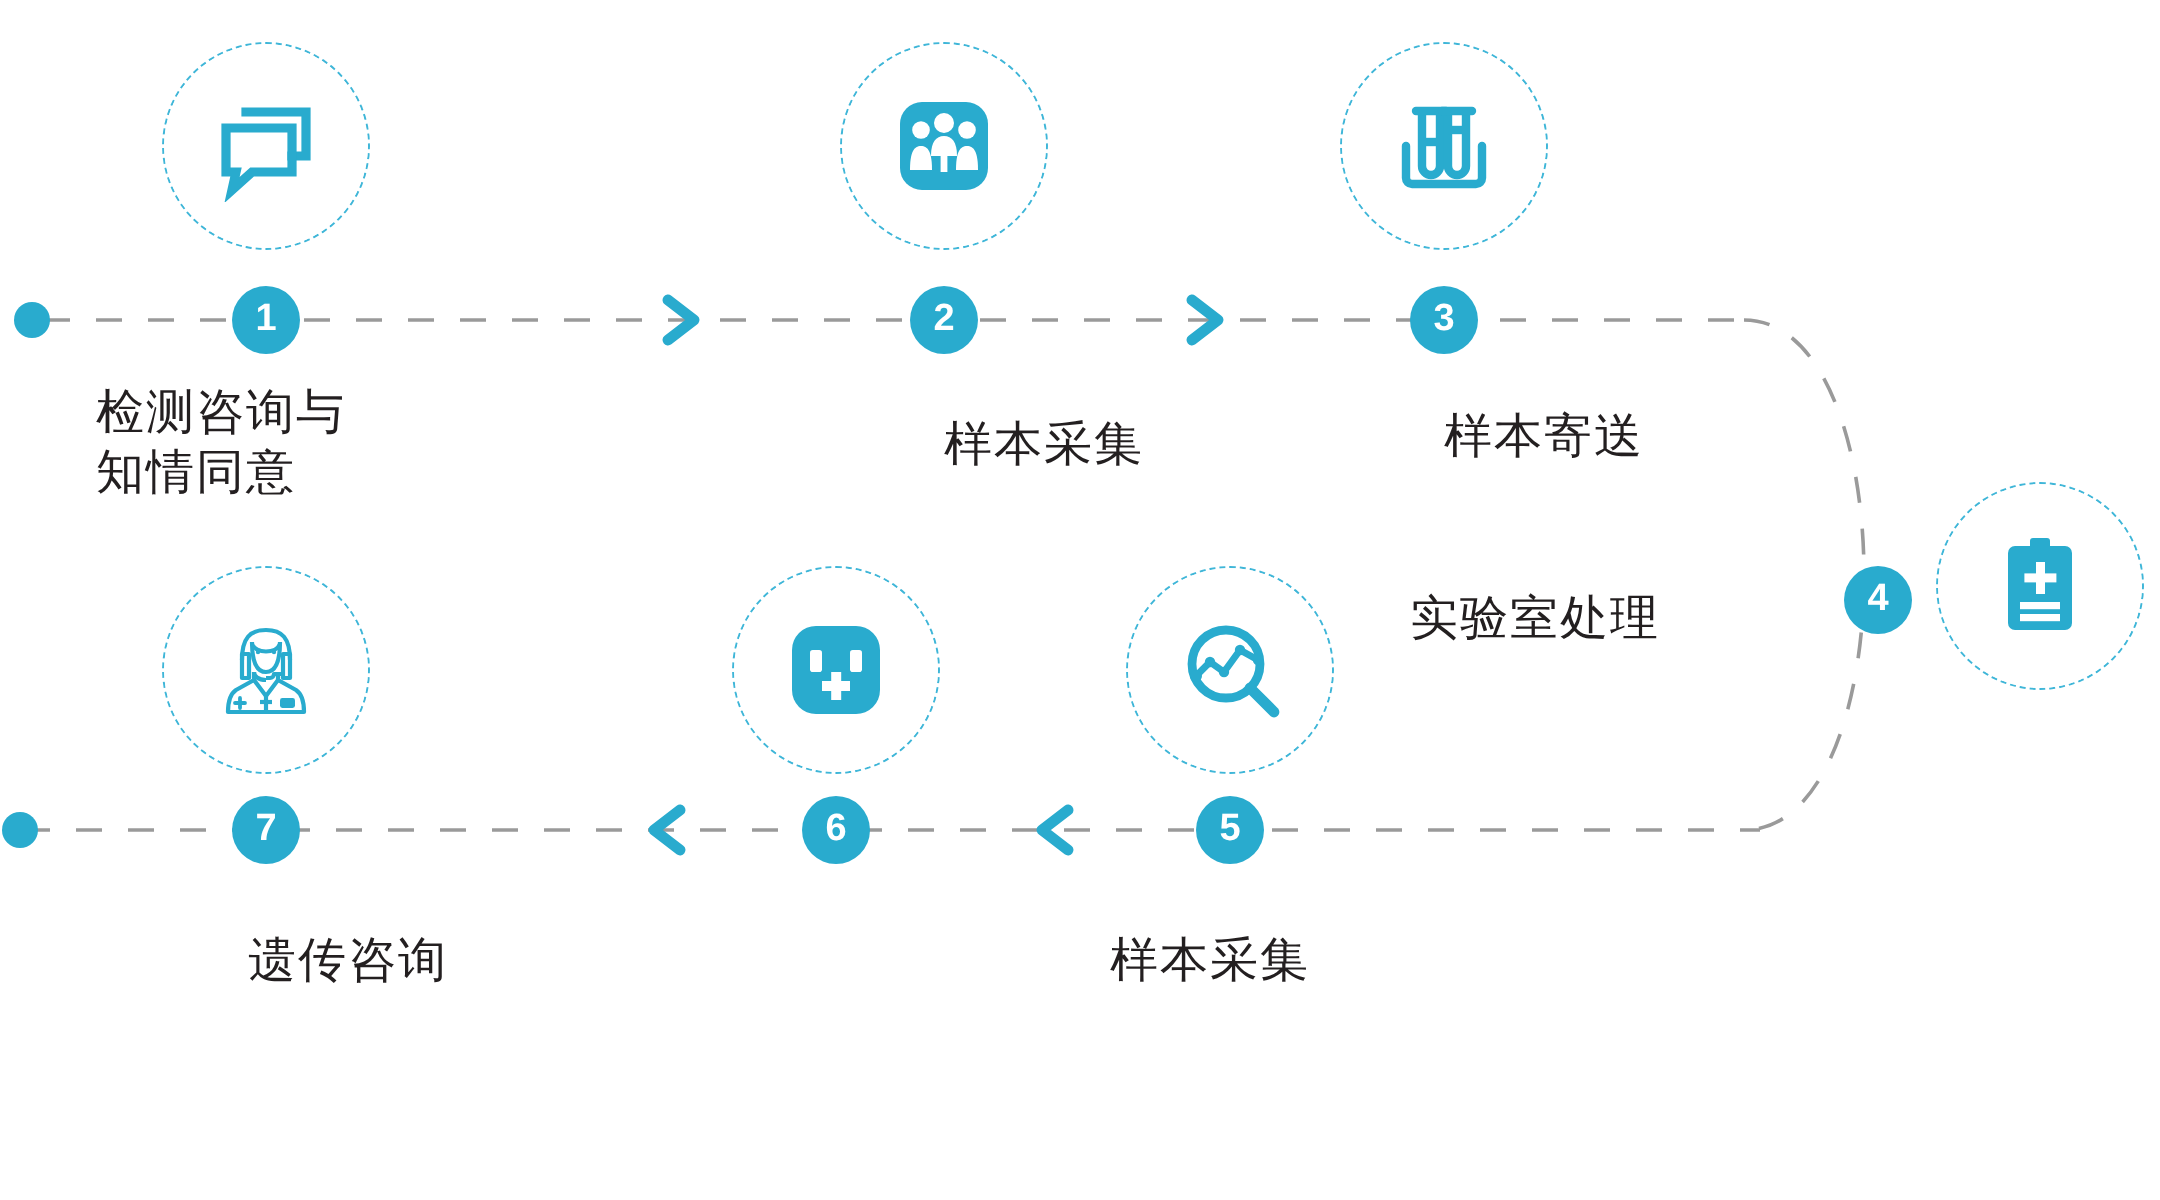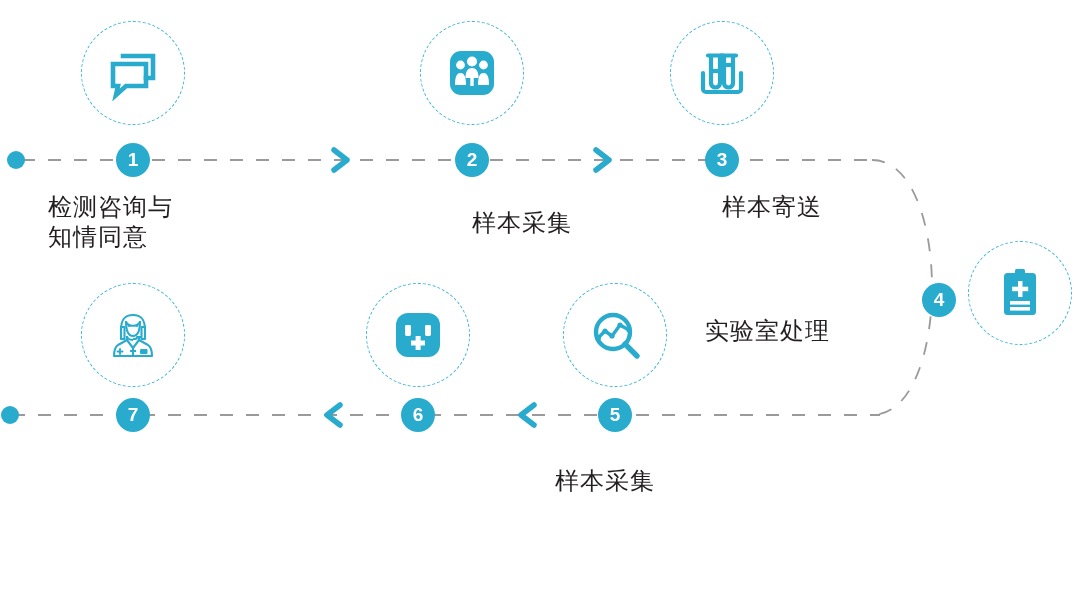--- a/index.html
+++ b/index.html
@@ -129,35 +129,35 @@
       <path d="M9 28 V44 A3 3 0 0 0 12 47 H44 A3 3 0 0 0 47 44 V28" fill="none" stroke="#29ABCE" stroke-width="4.2" stroke-linecap="round"></path>
       <path d="M17 11 V38 A4.5 4.5 0 0 0 26 38 V11" fill="none" stroke="#29ABCE" stroke-width="4.2"></path>
       <path d="M30 11 V38 A4.5 4.5 0 0 0 39 38 V11" fill="none" stroke="#29ABCE" stroke-width="4.2"></path>
       <line x1="14" y1="10.5" x2="29" y2="10.5" stroke="#29ABCE" stroke-width="4.2" stroke-linecap="round"></line>
       <line x1="27" y1="10.5" x2="42" y2="10.5" stroke="#29ABCE" stroke-width="4.2" stroke-linecap="round"></line>
       <line x1="17" y1="26" x2="26" y2="26" stroke="#29ABCE" stroke-width="4.2"></line>
       <line x1="30" y1="20" x2="39" y2="20" stroke="#29ABCE" stroke-width="4.2"></line>
     </svg>
   </div>
   <div class="step-badge" style="left:705px; top:143px;">3</div>
-  <div class="step-label label-center" style="left:622px; top:192px; width:200px;">样本寄送</div>
+  <div class="step-label label-center" style="left:622px; top:204px; width:200px;">样本寄送</div>
 
   <div class="step-icon" style="left:968px; top:241px;">
     <div class="icon-ring"></div>
     <svg class="icon-glyph" viewBox="0 0 56 56">
       <rect x="23" y="4" width="10" height="7" rx="1.5" fill="#29ABCE"></rect>
       <rect x="12" y="8" width="32" height="42" rx="3.5" fill="#29ABCE"></rect>
       <rect x="26" y="16" width="4.5" height="16" fill="#ffffff"></rect>
       <rect x="20.2" y="21.7" width="16" height="4.5" fill="#ffffff"></rect>
       <rect x="18" y="36" width="20" height="3.6" fill="#ffffff"></rect>
       <rect x="18" y="42" width="20" height="3.6" fill="#ffffff"></rect>
     </svg>
   </div>
   <div class="step-badge" style="left:922px; top:283px;">4</div>
-  <div class="step-label label-left" style="left:705px; top:295px; width:220px;margin-top:21px;">实验室处理</div>
+  <div class="step-label label-left" style="left:705px; top:295px; width:220px;">实验室处理</div>
 
   <div class="step-icon" style="left:563px; top:283px;">
     <div class="icon-ring"></div>
     <svg class="icon-glyph" viewBox="0 0 56 56">
       <circle cx="26" cy="25" r="17" fill="none" stroke="#29ABCE" stroke-width="4.4"></circle>
       <line x1="38" y1="37" x2="50" y2="49" stroke="#29ABCE" stroke-width="5.4" stroke-linecap="round"></line>
       <polyline points="11,31 18,24 25,29 33,18 42,23" fill="none" stroke="#29ABCE" stroke-width="3.4" stroke-linecap="round" stroke-linejoin="round"></polyline>
       <circle cx="11" cy="31" r="3" fill="#29ABCE"></circle>
       <circle cx="18" cy="24" r="2.6" fill="#29ABCE"></circle>
       <circle cx="25" cy="29" r="2.6" fill="#29ABCE"></circle>
@@ -199,14 +199,15 @@
       <g fill="none" stroke="#29ABCE" stroke-width="1.9" stroke-linecap="round">
         <path d="M15 42 L15 47"></path>
         <path d="M12.5 44.5 L17.5 44.5"></path>
       </g>
       <rect x="35" y="42" width="7.5" height="5" rx="1.2" fill="#29ABCE"></rect>
       <circle cx="24" cy="19" r="1.1" fill="#29ABCE"></circle>
       <circle cx="32" cy="19" r="1.1" fill="#29ABCE"></circle>
     </svg>
   </div>
   <div class="step-badge" style="left:116px; top:398px;">7</div>
+  <div class="step-label label-center" style="left:44px; top:466px; width:180px;">遗传咨询</div>
 
 </div>
 
 </body></html>

